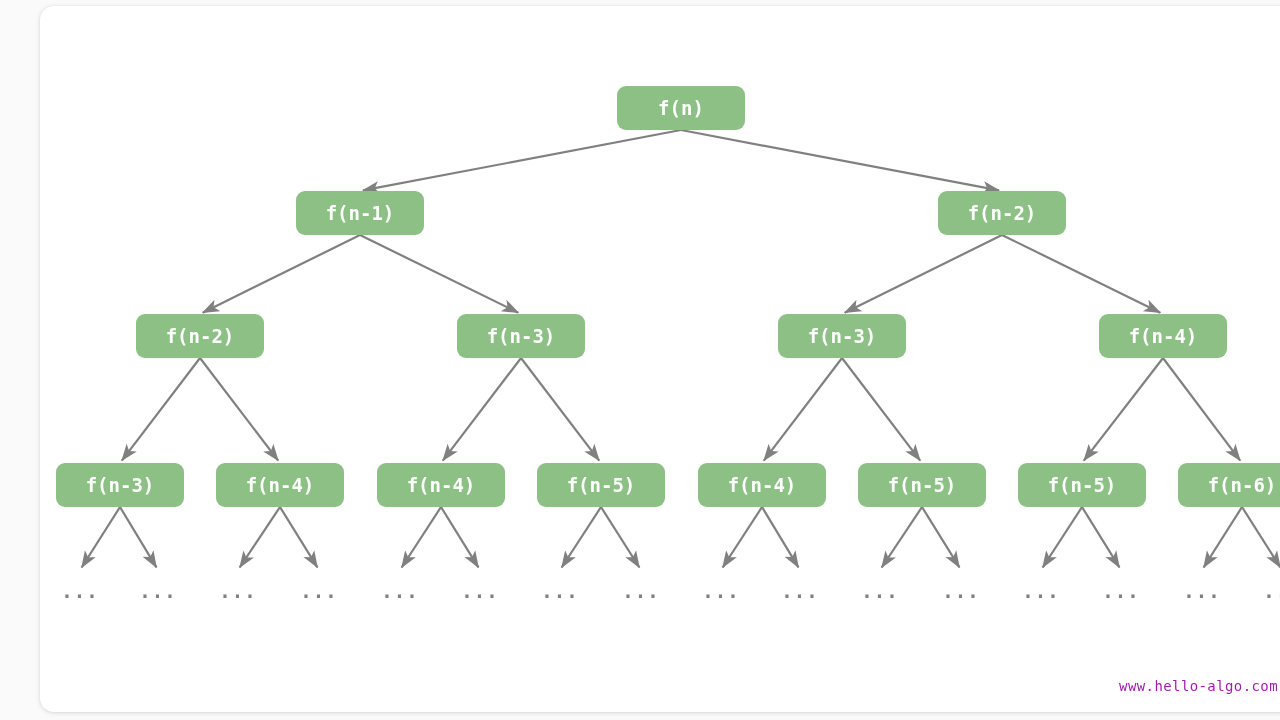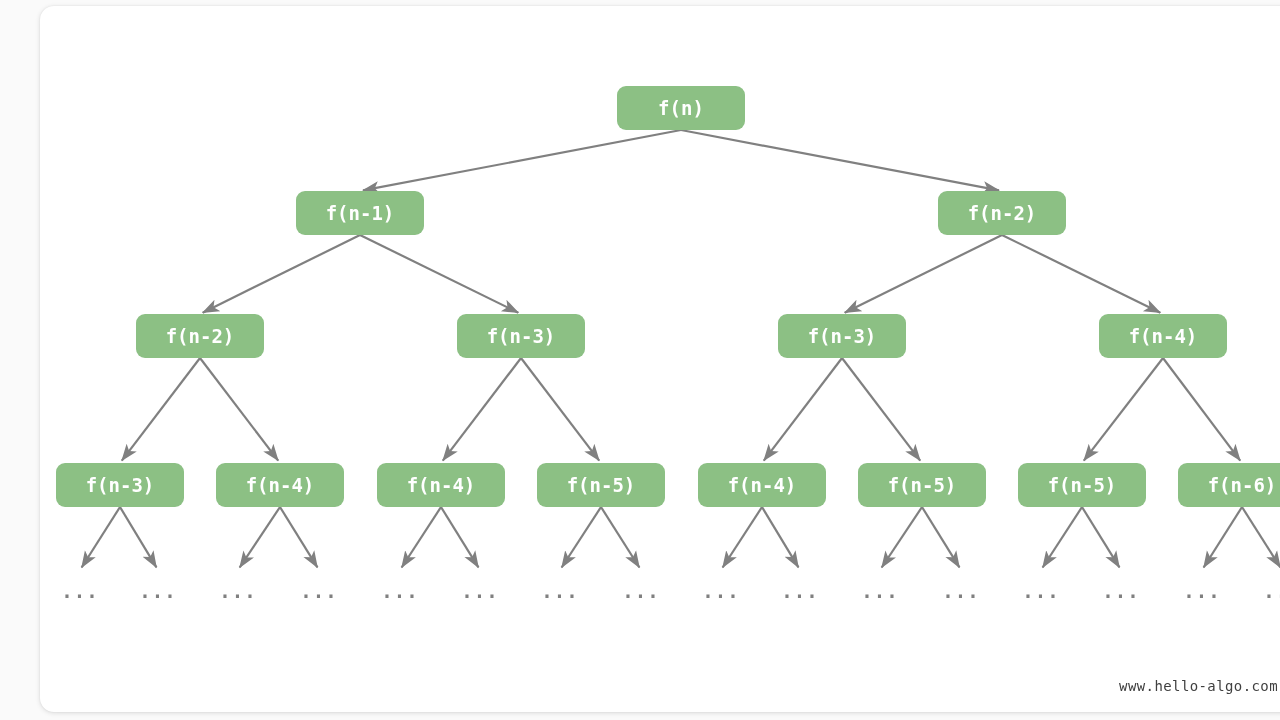--- a/index.html
+++ b/index.html
@@ -51,21 +51,21 @@
     font-size: 19px;
     font-weight: bold;
     text-anchor: middle;
     dominant-baseline: middle;
     letter-spacing: 1px;
   }
   #watermark {
     position: absolute;
     right: 26px;
     bottom: 18px;
-    color: #404040;
+    color: #a21caf;
     font-family: "DejaVu Sans Mono", monospace;
     font-size: 14px;
     letter-spacing: 0.4px;
     white-space: nowrap;
   }
 </style>
 </head>
 <body>
 
 <div id="canvas-card">

